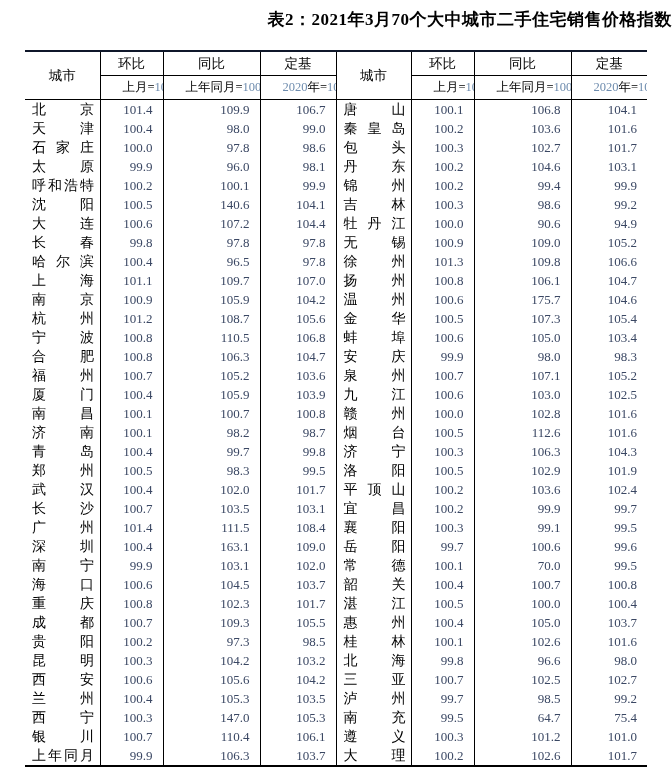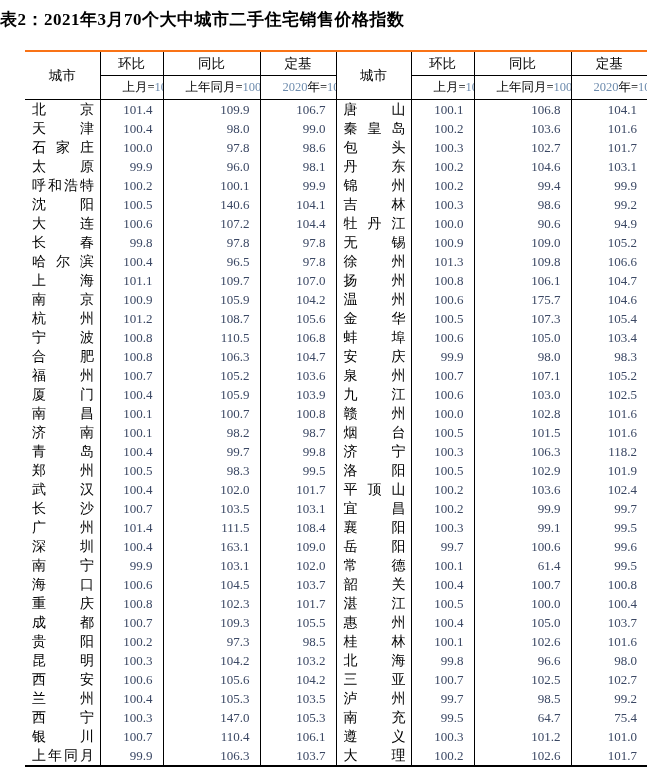--- a/index.html
+++ b/index.html
@@ -3,33 +3,33 @@
 <meta charset="utf-8">
 <style>
   html,body{margin:0;padding:0;background:#fff;}
   body{
     width:672px;height:772px;overflow:hidden;position:relative;
     font-family:"Liberation Serif","DejaVu Serif",serif;
     color:#000;
   }
   .page-title{
     margin-top:8px;
-    text-align:left;
+    text-align:right;
     font-size:17px;
     font-weight:bold;
     letter-spacing:0.5px;
     color:#000;
   }
   table.idx{
     position:absolute;
     left:25px;top:50px;
     width:622px;
     border-collapse:collapse;
     table-layout:fixed;
-    border-top:2px solid #f97316;
+    border-top:2px solid #0f172a;
     border-bottom:2px solid #000;
     font-size:13px;
   }
   col.c-city{width:75px;}
   col.c-mom{width:63px;}
   col.c-yoy{width:97px;}
   col.c-fix{width:76px;}
   th,td{
     padding:0;
     font-weight:normal;
@@ -270,32 +270,32 @@
         <td class="num vline">102.8</td>
         <td class="num vline">101.6</td>
       </tr>
       <tr>
         <td class="city-cell"><span class="city-name">济南</span></td>
         <td class="num vline">100.1</td>
         <td class="num vline">98.2</td>
         <td class="num vline">98.7</td>
         <td class="city-cell vline"><span class="city-name">烟台</span></td>
         <td class="num vline">100.5</td>
-        <td class="num vline">101.5</td>
+        <td class="num vline">112.6</td>
         <td class="num vline">101.6</td>
       </tr>
       <tr>
         <td class="city-cell"><span class="city-name">青岛</span></td>
         <td class="num vline">100.4</td>
         <td class="num vline">99.7</td>
         <td class="num vline">99.8</td>
         <td class="city-cell vline"><span class="city-name">济宁</span></td>
         <td class="num vline">100.3</td>
         <td class="num vline">106.3</td>
-        <td class="num vline">118.2</td>
+        <td class="num vline">104.3</td>
       </tr>
       <tr>
         <td class="city-cell"><span class="city-name">郑州</span></td>
         <td class="num vline">100.5</td>
         <td class="num vline">98.3</td>
         <td class="num vline">99.5</td>
         <td class="city-cell vline"><span class="city-name">洛阳</span></td>
         <td class="num vline">100.5</td>
         <td class="num vline">102.9</td>
         <td class="num vline">101.9</td>
@@ -340,21 +340,21 @@
         <td class="num vline">100.6</td>
         <td class="num vline">99.6</td>
       </tr>
       <tr>
         <td class="city-cell"><span class="city-name">南宁</span></td>
         <td class="num vline">99.9</td>
         <td class="num vline">103.1</td>
         <td class="num vline">102.0</td>
         <td class="city-cell vline"><span class="city-name">常德</span></td>
         <td class="num vline">100.1</td>
-        <td class="num vline">61.4</td>
+        <td class="num vline">70.0</td>
         <td class="num vline">99.5</td>
       </tr>
       <tr>
         <td class="city-cell"><span class="city-name">海口</span></td>
         <td class="num vline">100.6</td>
         <td class="num vline">104.5</td>
         <td class="num vline">103.7</td>
         <td class="city-cell vline"><span class="city-name">韶关</span></td>
         <td class="num vline">100.4</td>
         <td class="num vline">100.7</td>

